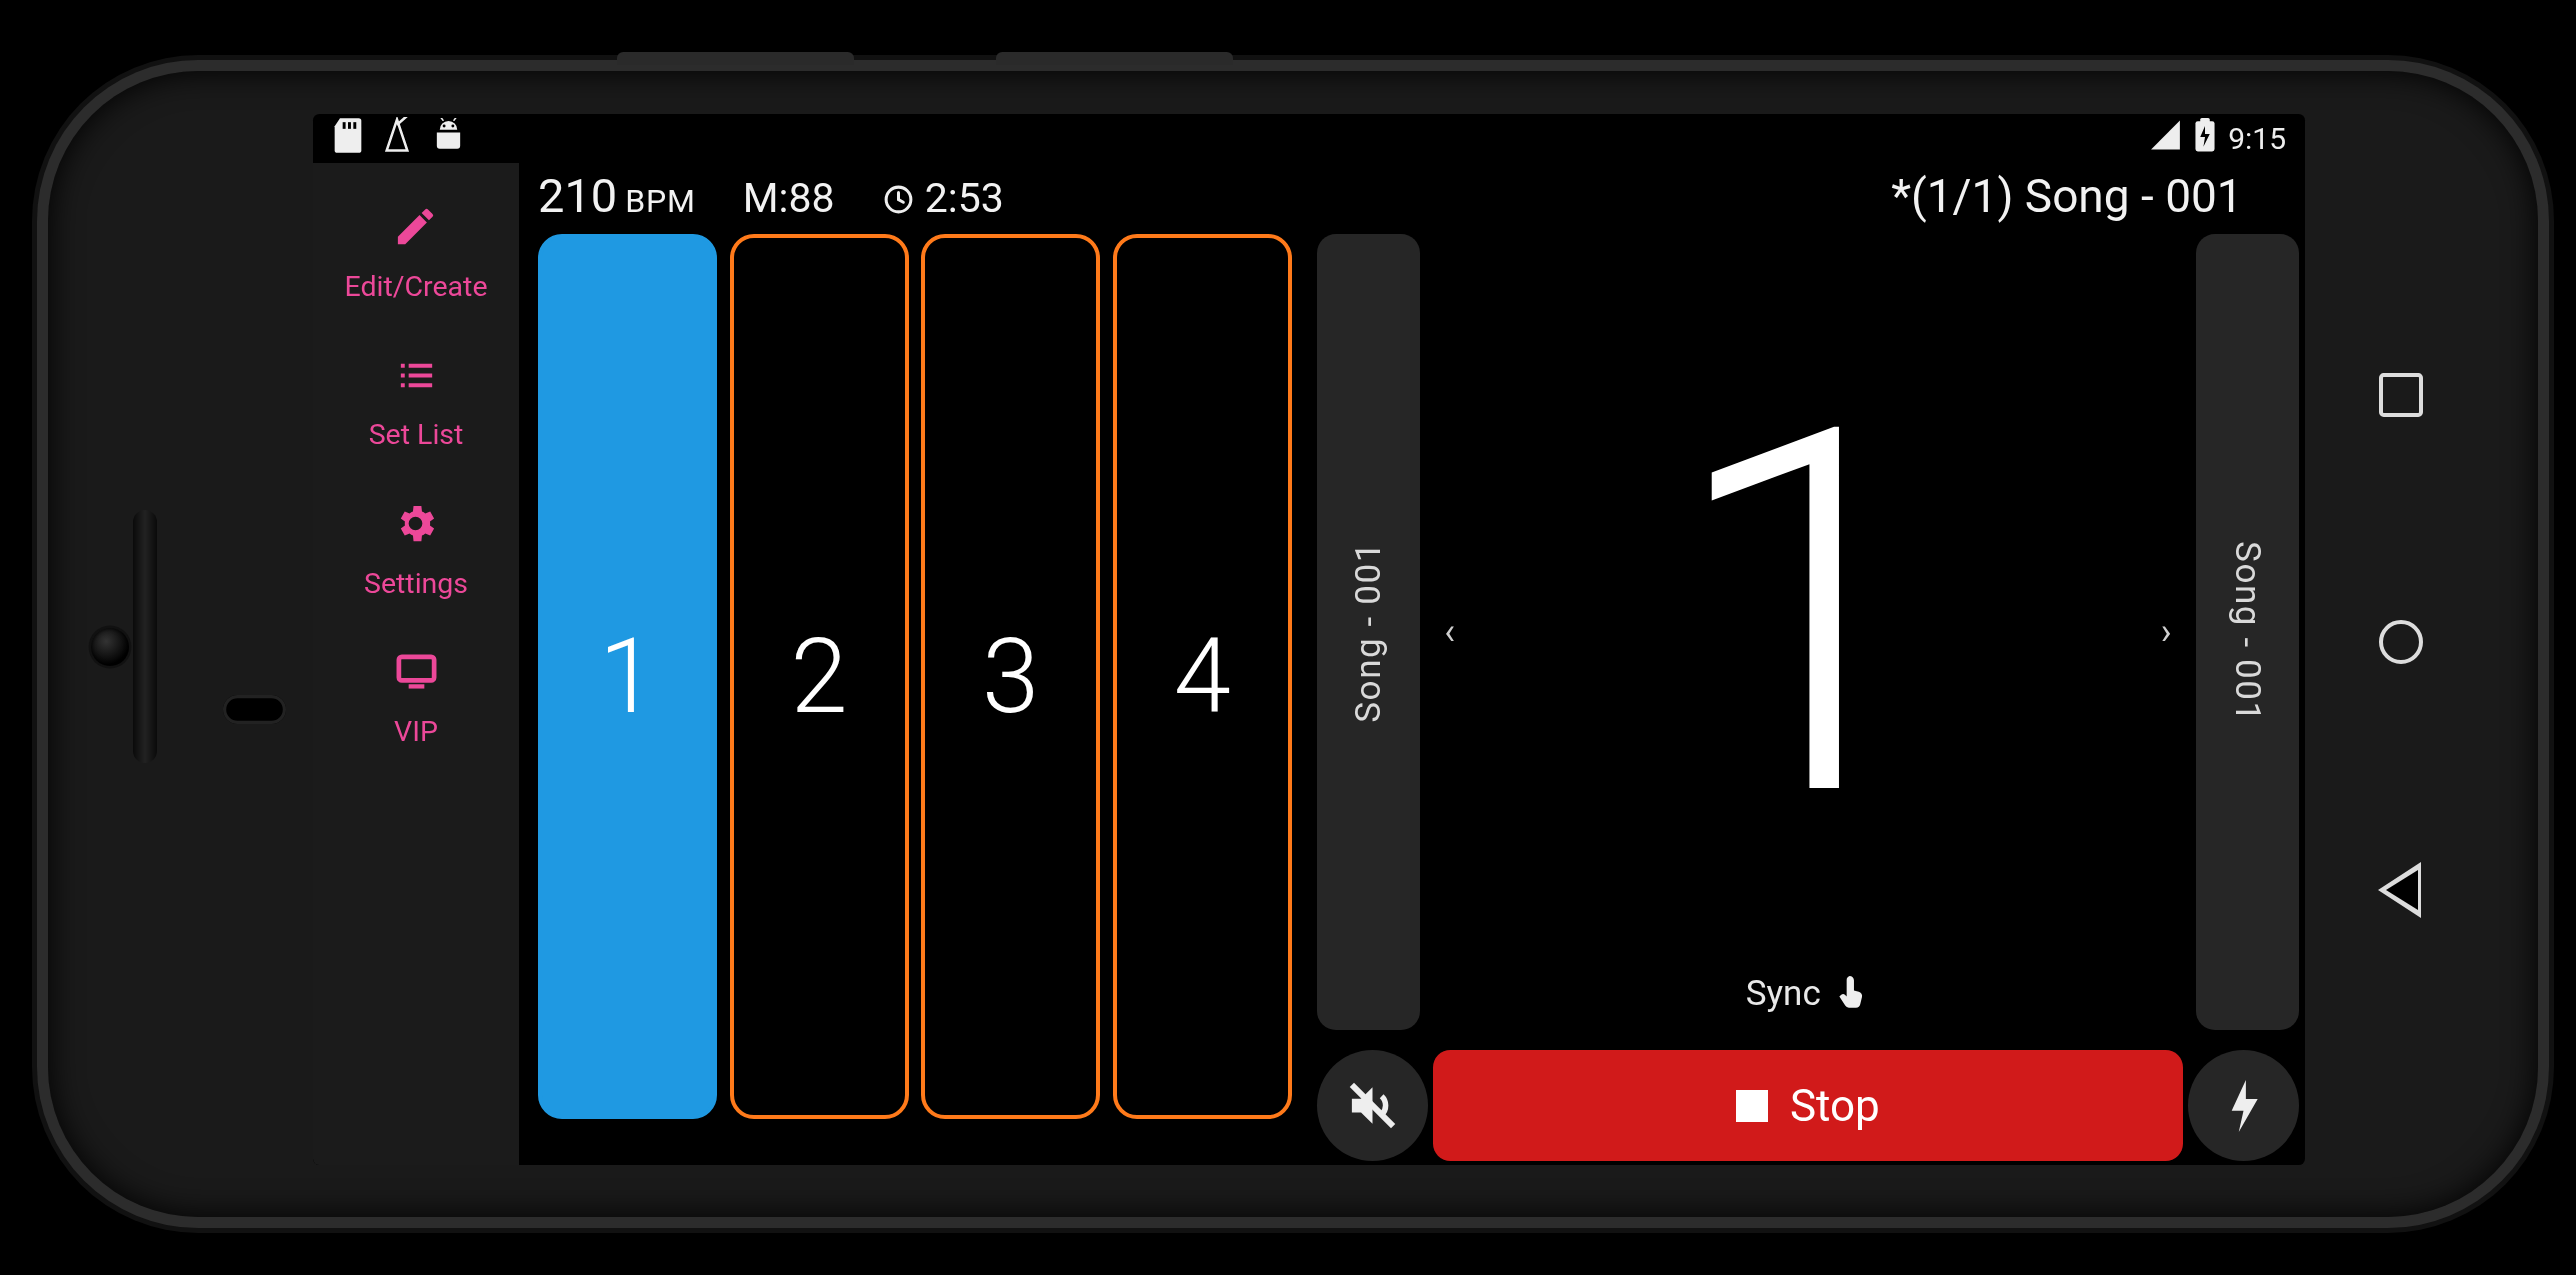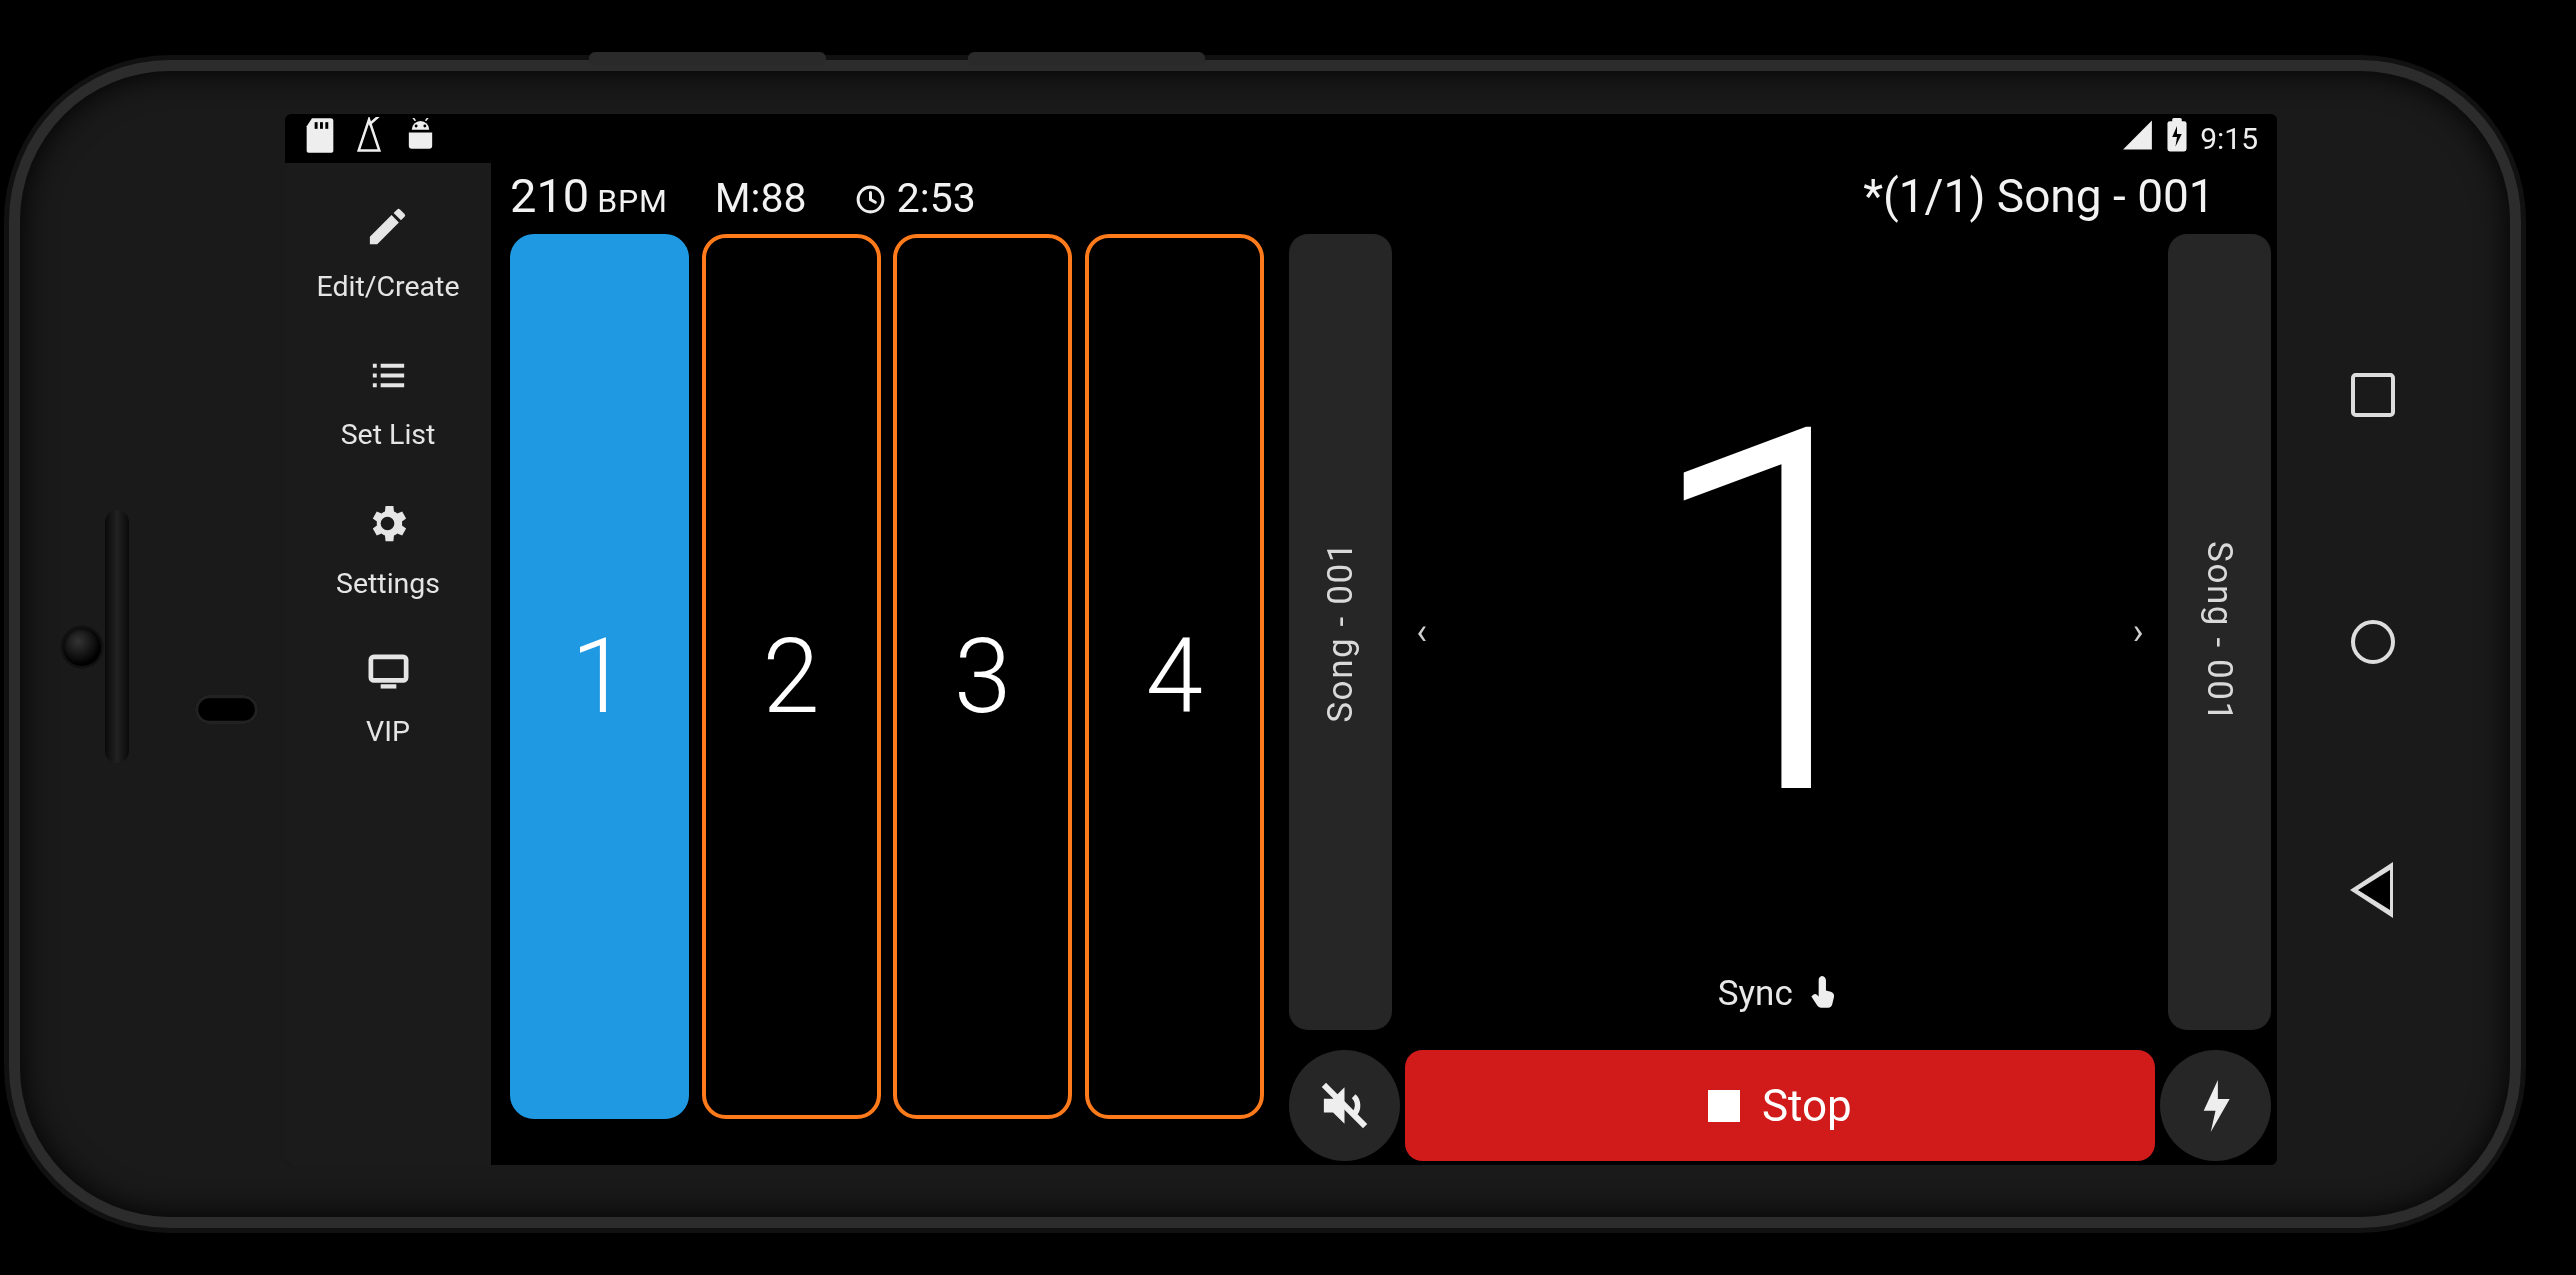--- a/index.html
+++ b/index.html
@@ -8,21 +8,21 @@
     font-family: Roboto, -apple-system, Helvetica, Arial, sans-serif;
     color: #fff;
     width: 2576px;
     height: 1276px;
     overflow: hidden;
   }
 
   
   .phone {
     position: absolute;
-    left: 20px; top: 71px;
+    left: 48px; top: 71px;
     width: 2490px; height: 1146px;
     background: #1a1a1a;
     border-radius: 150px;
     box-shadow: 0 0 0 11px #2c2c2c, 0 0 0 16px #111, inset 0 0 32px #000;
   }
   .phone::before{ 
     content:"";
     position:absolute;
     top:-19px; left:569px;
     width:237px; height:12.6px;
@@ -88,21 +88,21 @@
     background:#1b1b1b;
     display:flex;
     flex-direction:column;
     align-items:center;
     padding-top: 40px;
     gap: 49px;
   }
   .side-item{
     display:flex; flex-direction:column; align-items:center;
     gap:12.6px;
-    color:#e5e5e5;
+    color:#ec4899;
     font-size:28.5px;
     cursor:pointer;
   }
   .side-item.active{ color:#ff7a1a; }
   .side-item svg, .side-item .glyph{ width:47px; height:47px; }
 
   
   .main{
     flex:1;
     display:flex;

